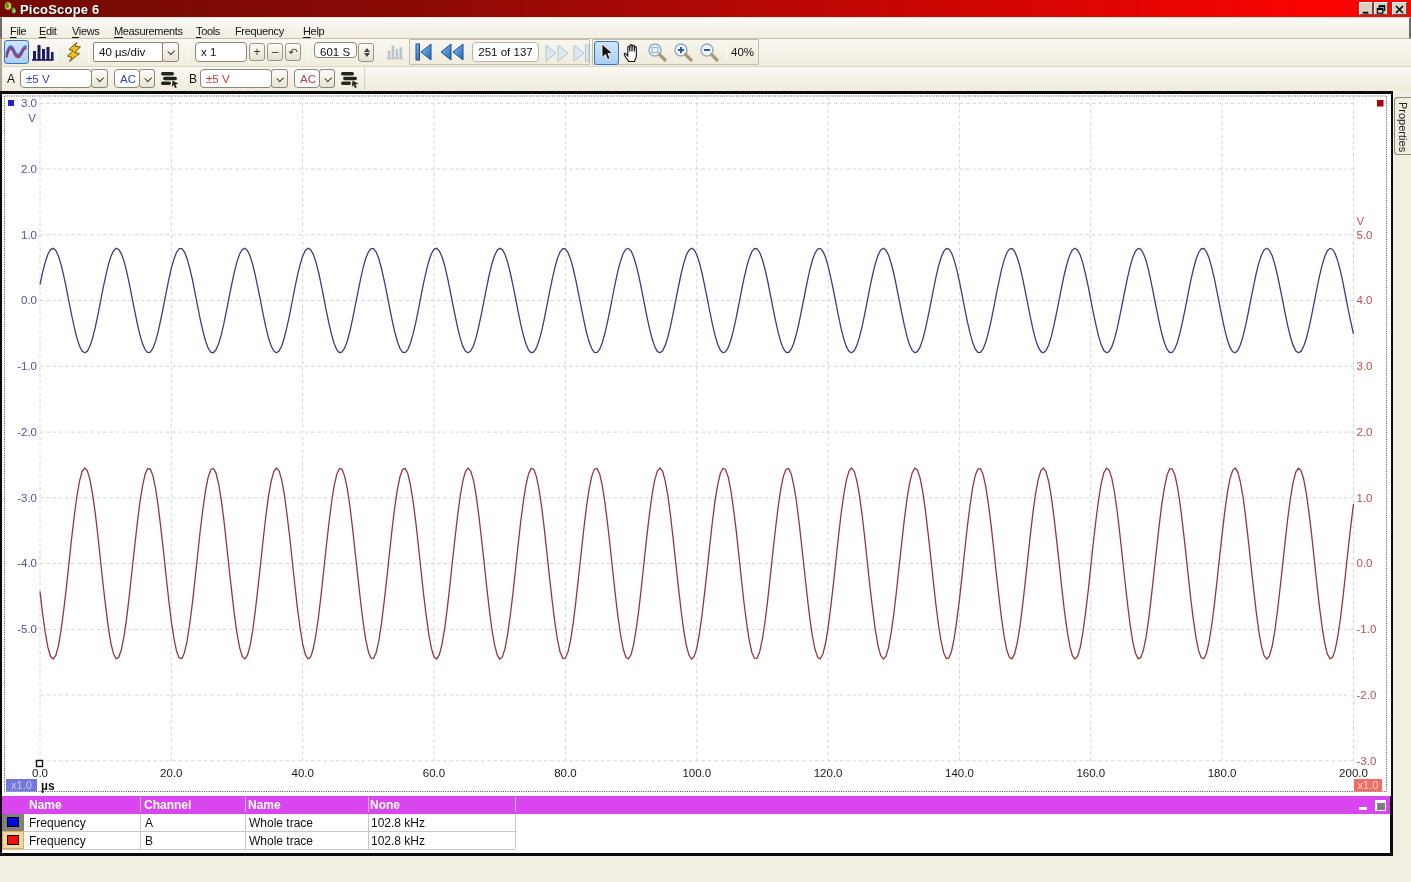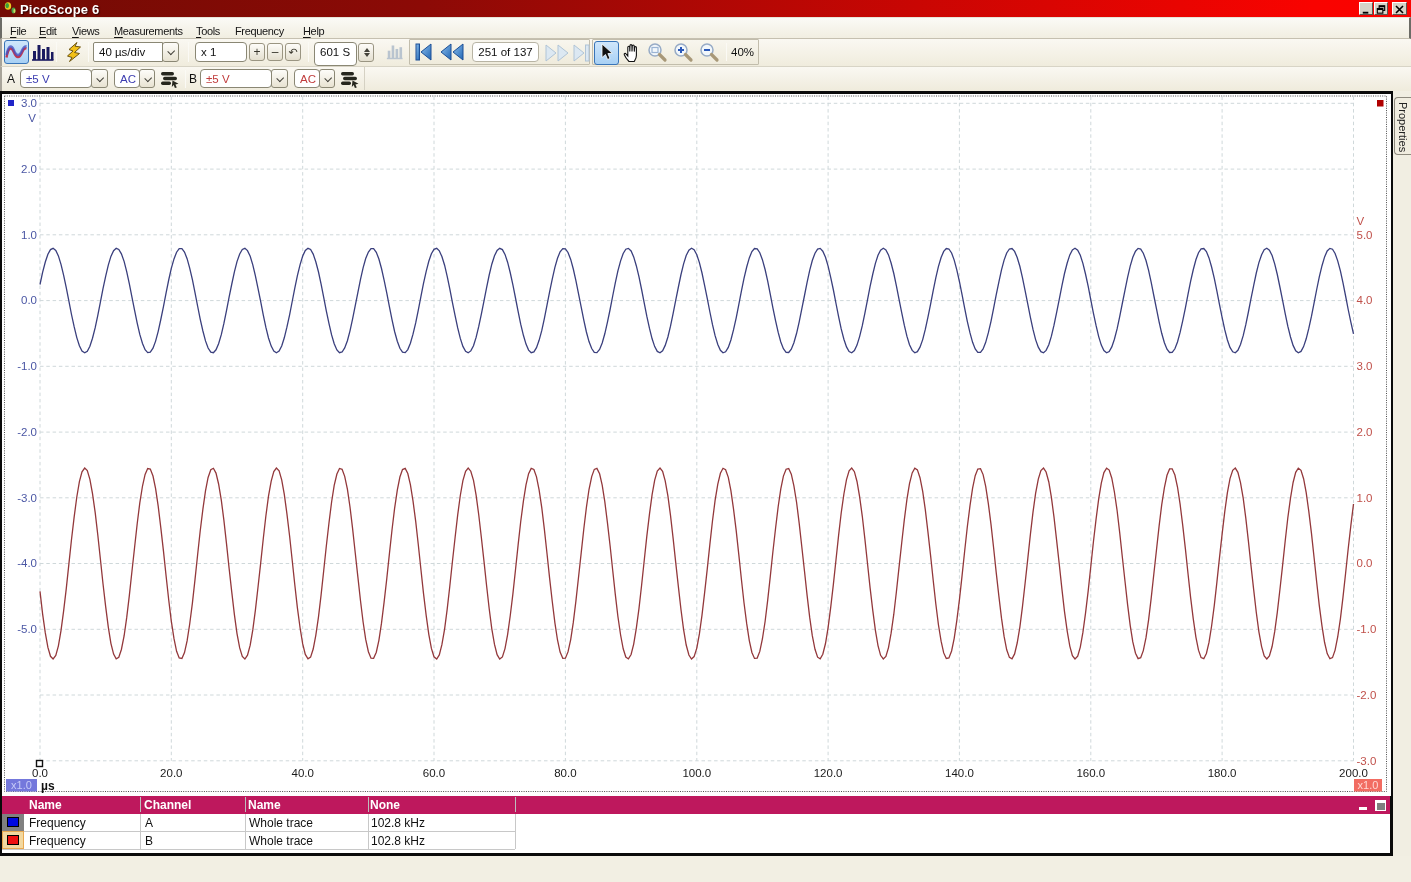--- a/index.html
+++ b/index.html
@@ -25,21 +25,21 @@
 .spin.dis:after { border-top-color:#b0ac9e; }
 .group { position:absolute; top:0px; height:26px; border:1px solid #c2bdac; border-radius:1px; background:linear-gradient(#f8f6ee,#efebdc); }
 .disfield { position:absolute; background:#f4f1e6; border:1px solid #c2bdaf; border-radius:2px; font-size:11.5px; color:#a8a494; padding:2.5px 0 0 5px; }
 #blackline { left:0; top:91px; width:1393px; height:3.2px; background:#0a0a0a; }
 #propstrip { left:1393px; top:92px; width:18px; height:764px; background:#f1eee2; }
 #propstab { left:1394px; top:97px; width:17px; height:58px; background:#f1ede0; border:1px solid #8e8a7e; border-right:none; border-radius:4px 0 0 4px; }
 #propstab span { position:absolute; left:2px; top:4px; writing-mode:vertical-rl; font-size:11px; color:#222; }
 #leftedge { left:0; top:94px; width:2px; height:762px; background:#0a0a0a; }
 #rightedge { left:1390px; top:94px; width:3px; height:762px; background:#0a0a0a; }
 #tablewrap { left:2px; top:796px; width:1388px; height:57px; background:#fff; }
-#thead { position:absolute; left:0; top:0; width:1388px; height:17.5px; background:#be185d; color:#fff; font-weight:bold; font-size:12px; }
+#thead { position:absolute; left:0; top:0; width:1388px; height:17.5px; background:#d946ef; color:#fff; font-weight:bold; font-size:12px; }
 #thead span { position:absolute; top:2px; }
 .vline { position:absolute; width:1px; background:#c8c8c8; }
 .tcell { position:absolute; font-size:12px; color:#111; top:auto; }
 #bottombar { left:0; top:856px; width:1411px; height:26px; background:linear-gradient(#f8f6ef,#eeeadb); border-top:1px solid #fff;margin-top:36px; }
 .bbtn { position:absolute; width:24px; height:23px; top:1px; display:flex; align-items:center; justify-content:center; border-radius:3px; }
 </style></head><body>
 
 <div id="titlebar" class="abs">
  <svg class="abs" style="left:4px;top:2px" width="14" height="13" viewBox="0 0 14 13">
       <ellipse cx="4" cy="4" rx="3.2" ry="3.8" fill="#e8c820"></ellipse>
@@ -105,21 +105,21 @@
     </div>
  <div class="sep" style="left:86px"></div>
  <div class="field" style="left:91px;top:3px;width:70px;height:20px;border-radius:2px 0 0 2px;">40 µs/div</div>
  <div class="ddbtn" style="left:160px;top:3px;height:20px;"></div>
  <div class="sep" style="left:186px"></div>
  <div class="field" style="left:193px;top:3px;width:52px;height:20px;">x 1</div>
  <div class="smbtn" style="left:247px">+</div>
  <div class="smbtn" style="left:265px">–</div>
  <div class="smbtn" style="left:283px;font-size:11px">↶</div>
  <div class="sep" style="left:306px"></div>
- <div class="field" style="left:312px;top:3px;width:43px;height:24px;">601 S</div>
+ <div class="field" style="left:312px;top:3px;width:43px;height:16px;">601 S</div>
  <div class="spin" style="left:356px;top:3.5px;"></div>
  <div class="tbtn" style="left:381px">
       <svg width="20" height="20" viewBox="0 0 23 21">
         <g fill="#b9c4cf">
           <rect x="2" y="9" width="3" height="9"></rect>
           <rect x="6.5" y="3" width="3" height="15"></rect>
           <rect x="11" y="7" width="3" height="11"></rect>
           <rect x="15.5" y="5" width="3" height="13"></rect>
           <rect x="1" y="17.2" width="18" height="1.6"></rect>
         </g>

